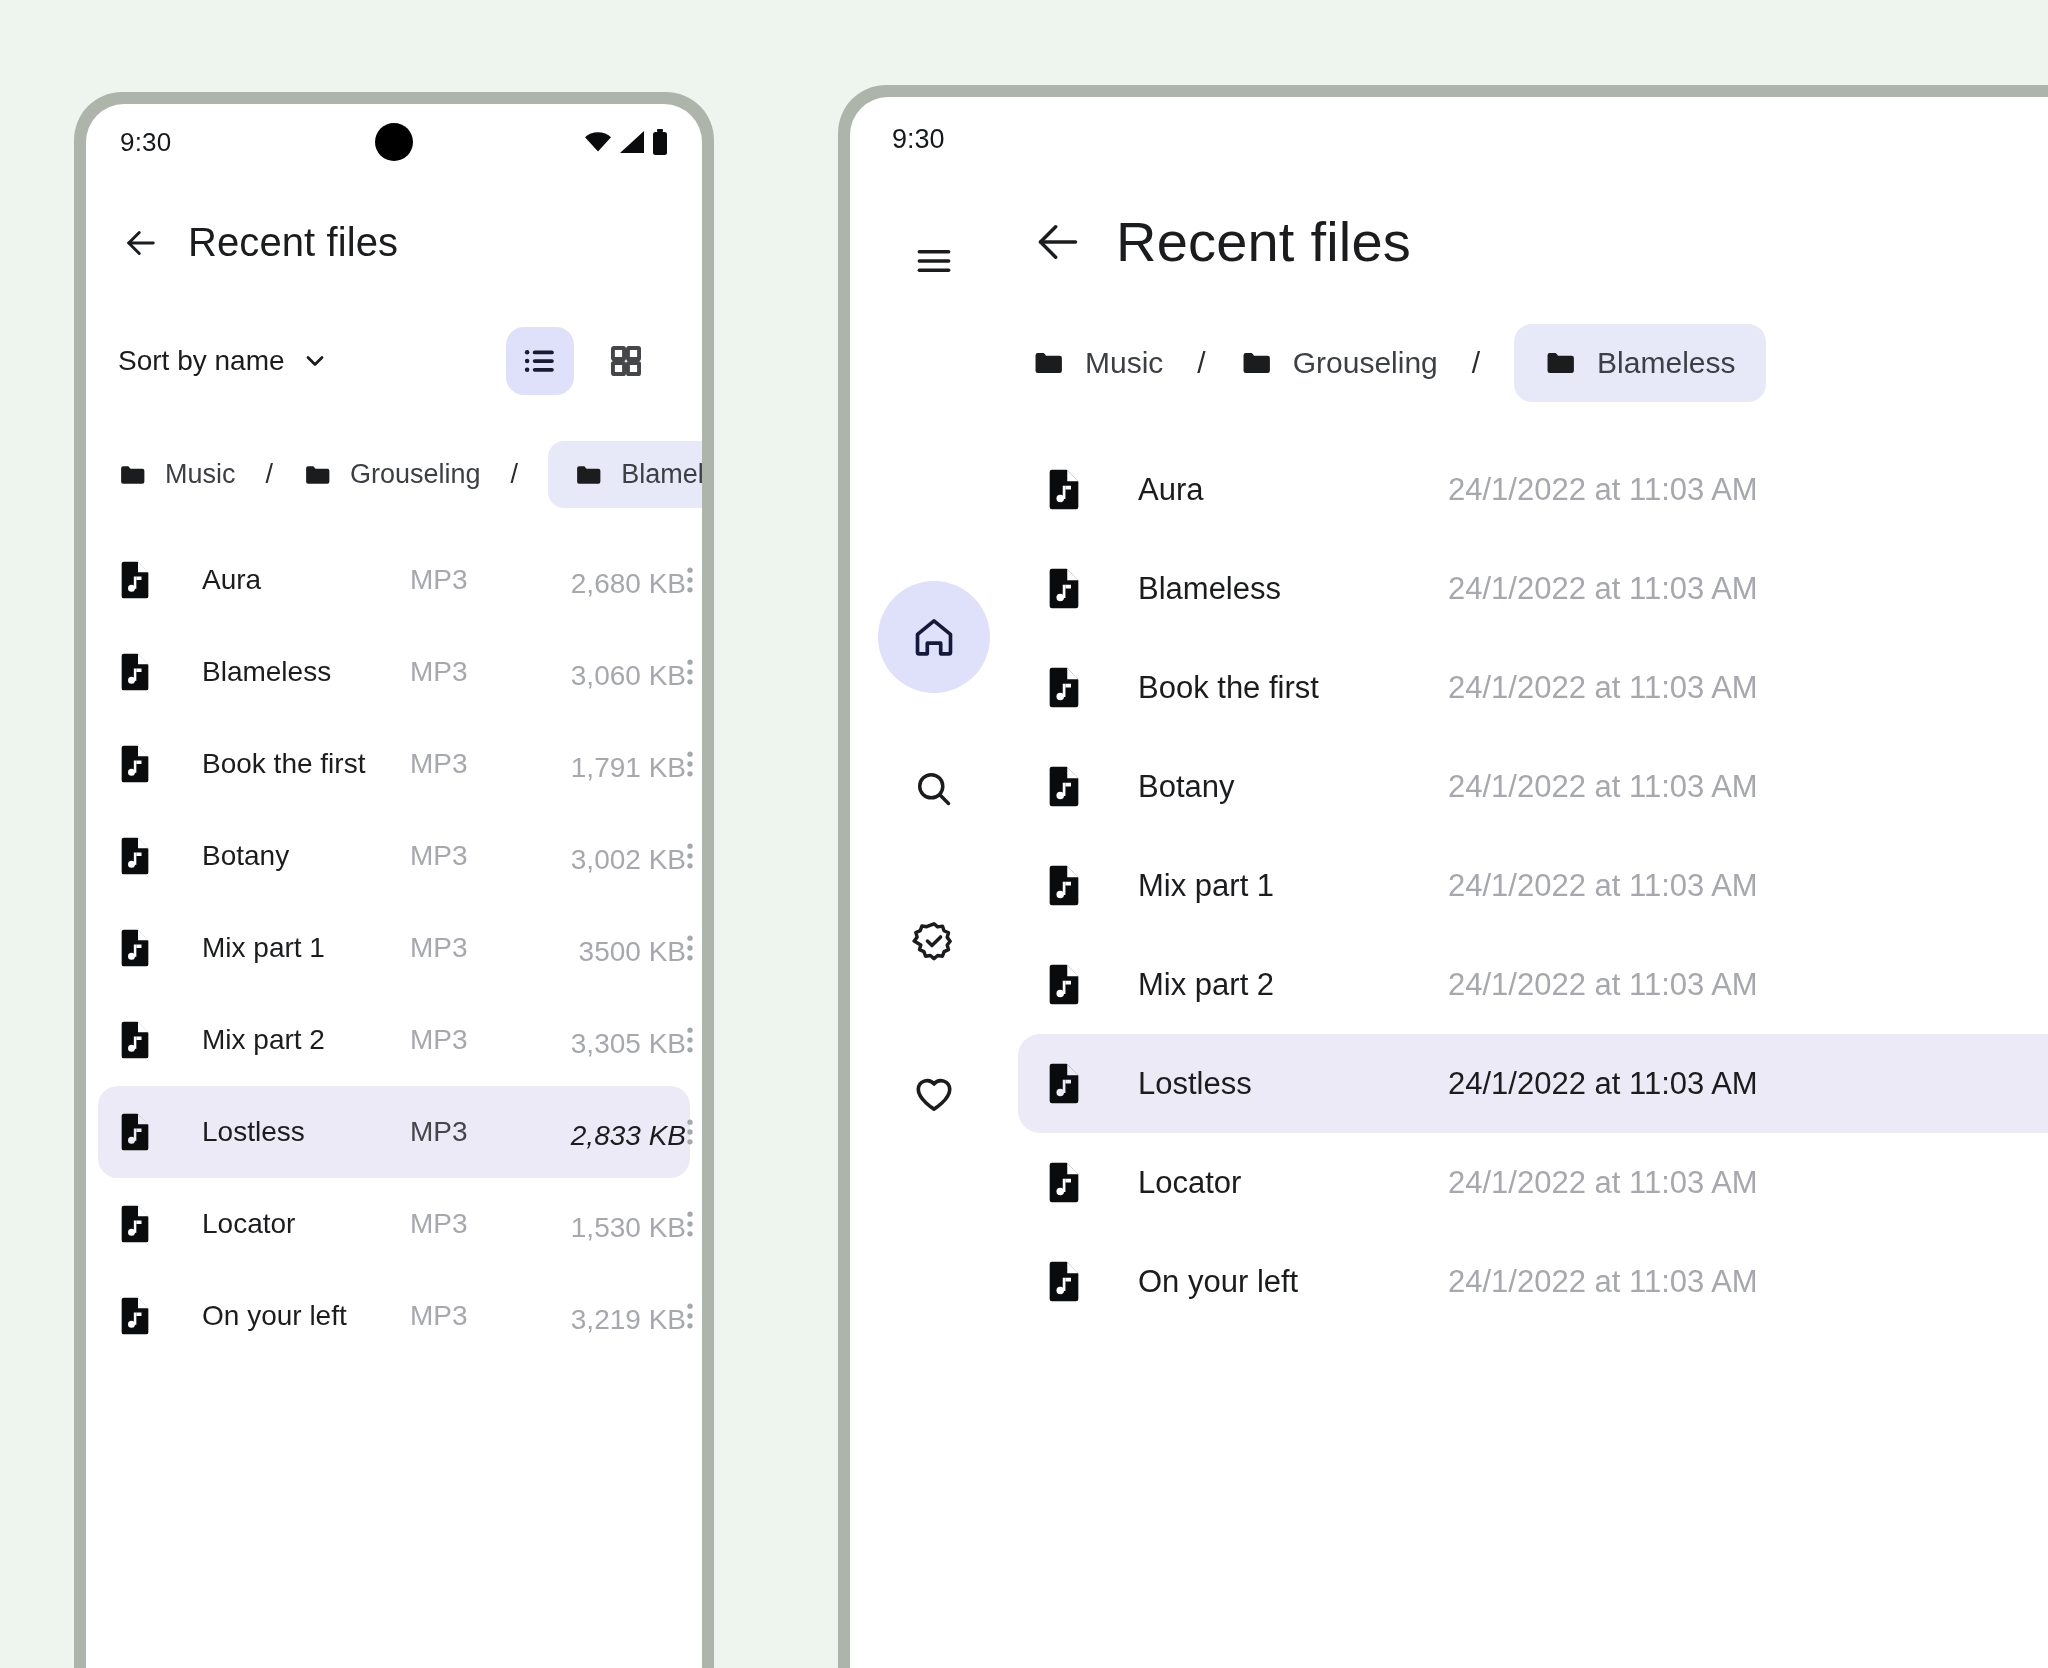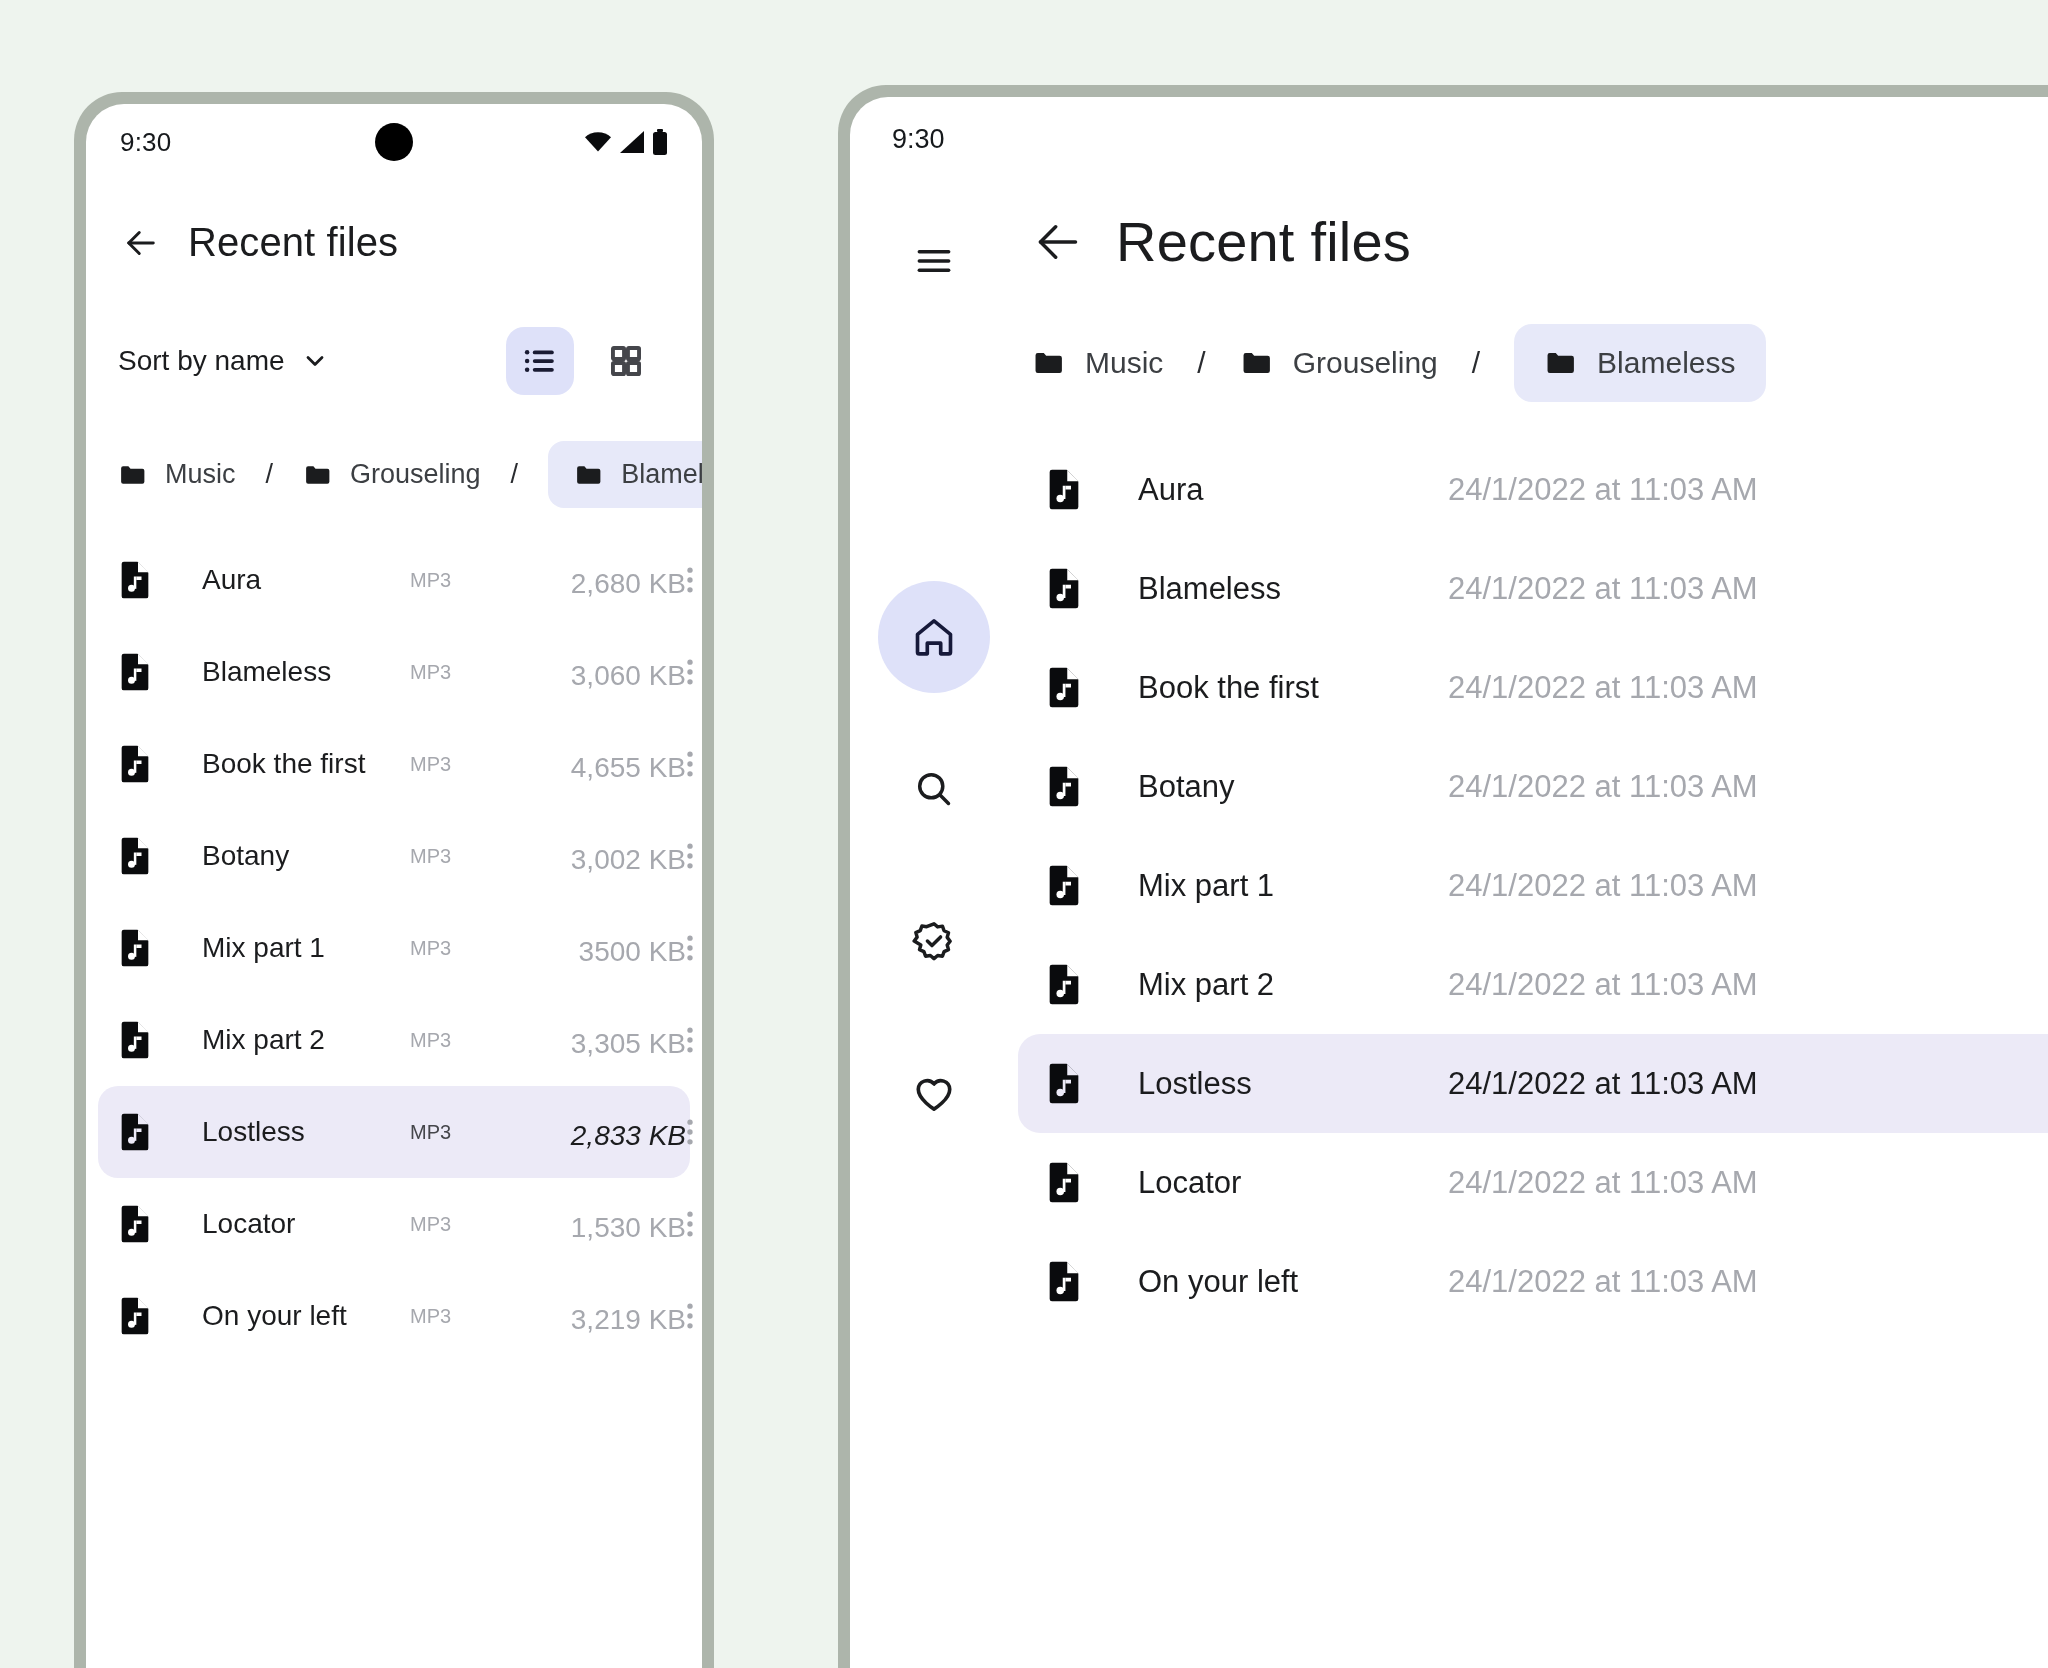--- a/index.html
+++ b/index.html
@@ -165,21 +165,21 @@
   .file-name {
     margin-left: 36px;
     font-size: 28px;
     color: #1b1c1e;
     width: 208px;
     flex: none;
     white-space: nowrap;
     overflow: hidden;
   }
   .file-type {
-    font-size: 20px;
+    font-size: 28px;
     color: #a6a8ae;
     width: 108px;
     flex: none;
   }
   .file-row.selected .file-type { color: #45464b; }
   .file-size {
     font-size: 28px;
     color: #a6a8ae;
     width: 168px;
     text-align: right;
@@ -477,21 +477,21 @@
             <svg width="34" height="40" viewBox="0 0 20 24">
               <path d="M2 2.3A1.3 1.3 0 0 1 3.3 1h8.2L18 7.6v14.1A1.3 1.3 0 0 1 16.7 23H3.3A1.3 1.3 0 0 1 2 21.7Z" fill="#0a0b0d"></path>
               <path d="M11.8 1.2 18 7.4h-6.2Z" fill="#ffffff"></path>
               <circle cx="7.9" cy="17" r="2.1" fill="#ffffff"></circle>
               <rect x="9.3" y="9.9" width="1.5" height="7.4" fill="#ffffff"></rect>
               <path d="M10.8 9.9h3.1v2.1h-3.1Z" fill="#ffffff"></path>
             </svg>
           </span>
         <span class="file-name">Book the first</span>
         <span class="file-type">MP3</span>
-        <span class="file-size">4,655 KB</span>
+        <span class="file-size">1,791 KB</span>
         <span class="row-menu">
             <svg width="8" height="34" viewBox="0 0 6 24">
               <circle cx="3" cy="4.6" r="2" fill="#a6a8ae"></circle>
               <circle cx="3" cy="12" r="2" fill="#a6a8ae"></circle>
               <circle cx="3" cy="19.4" r="2" fill="#a6a8ae"></circle>
             </svg>
           </span>
       </div>
       <div class="file-row">
         <span class="file-icon-wrap">

